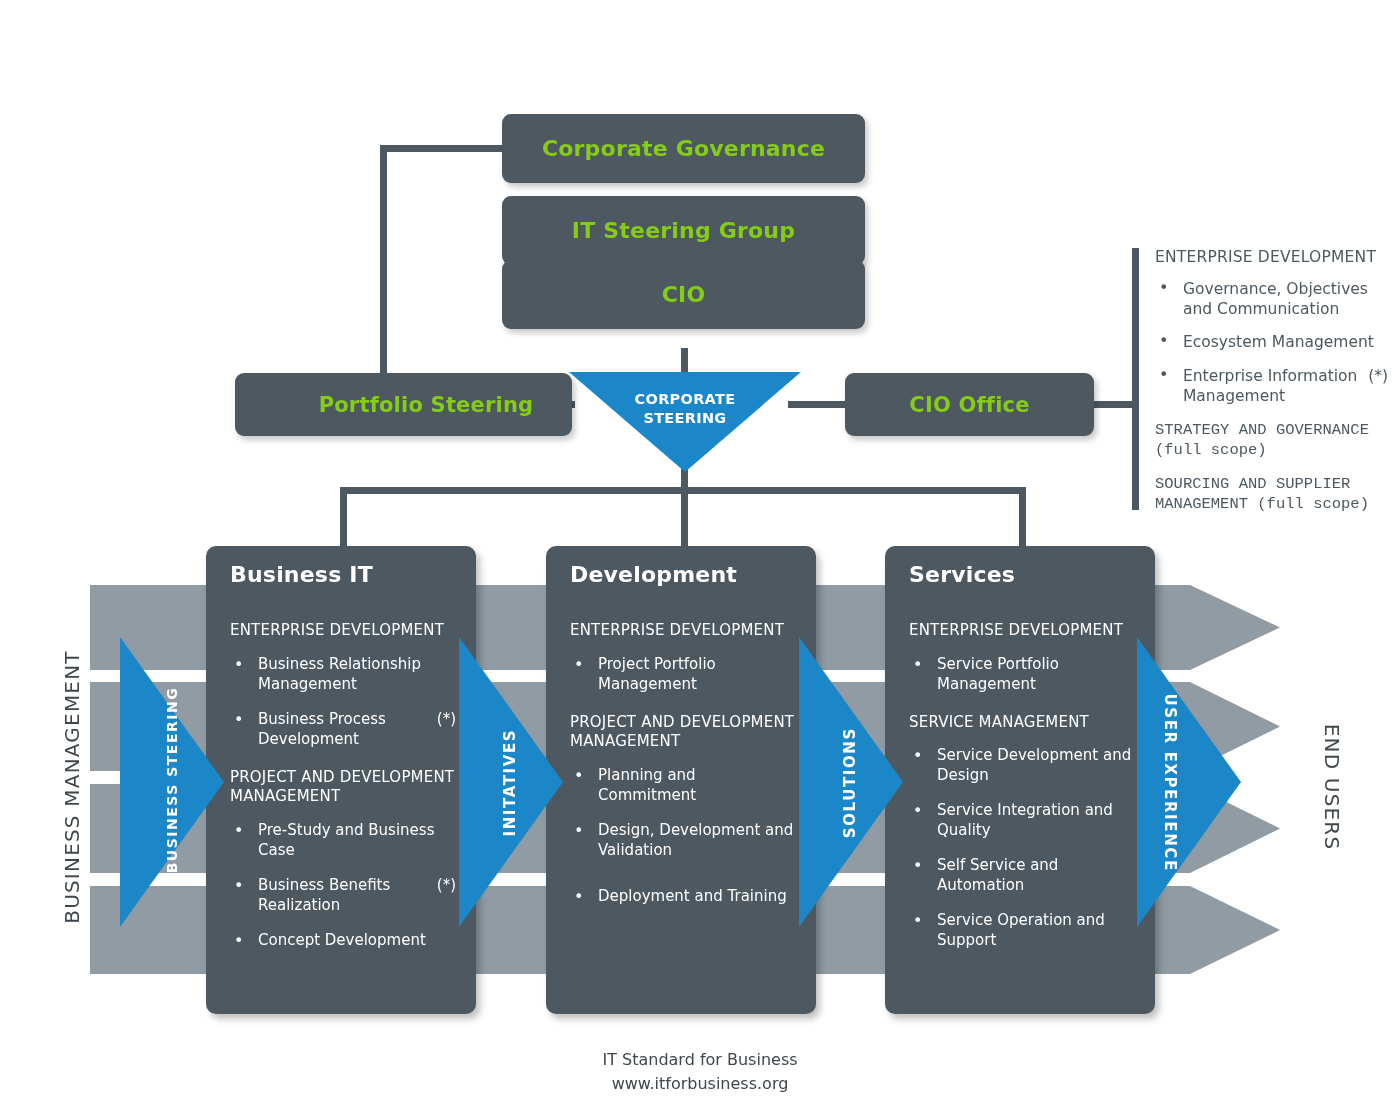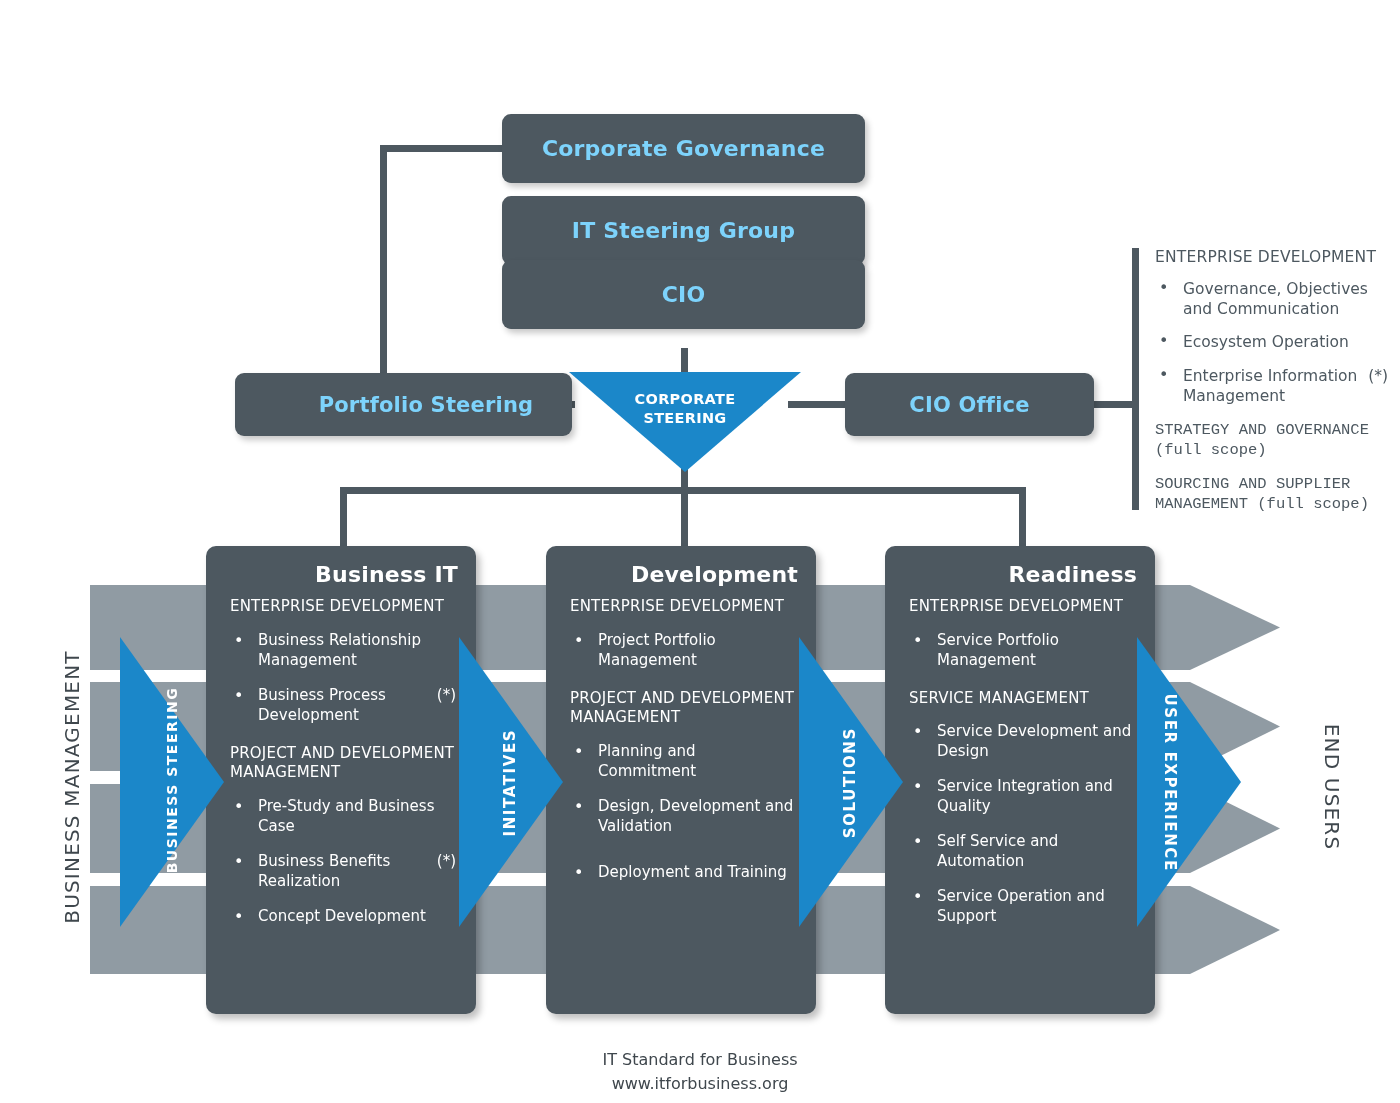--- a/index.html
+++ b/index.html
@@ -14,21 +14,21 @@
     background:#ffffff;
     overflow:hidden;
   }
 
   
   .box{
     position:absolute;
     background:#4d5860;
     border-radius:9px;
     box-shadow:3px 4px 6px rgba(0,0,0,.22);
-    color:#7dd3fc;
+    color:#84cc16;
     display:flex;
     align-items:center;
     justify-content:center;
     font-weight:bold;
     letter-spacing:.2px;
   }
   .line{
     position:absolute;
     background:#4d5860;
   }
@@ -93,24 +93,24 @@
     position:absolute;
     width:270px;
     background:#4d5860;
     border-radius:10px;
     box-shadow:4px 5px 7px rgba(0,0,0,.25);
     color:#fff;
     box-sizing:border-box;
     padding:16px 18px 18px 24px;
   }
   .col-title{
-    text-align:right;
+    text-align:left;
     font-size:22px;
     font-weight:bold;
-    margin-bottom:10px;
+    margin-bottom:34px;
     letter-spacing:.2px;
   }
   .cat{
     font-size:15px;
     line-height:1.32;
     margin:0 0 14px 0;
     letter-spacing:.2px;
   }
   .bullets{
     list-style:none;
@@ -246,21 +246,21 @@
   </div>
 
   <div class="ann" style="left:1155px;top:247px;">
     <p class="ann-head">ENTERPRISE DEVELOPMENT</p>
     <ul>
       <li>
         <span>Governance, Objectives and Communication</span>
         <span class="ast"></span>
       </li>
       <li>
-        <span>Ecosystem Operation</span>
+        <span>Ecosystem Management</span>
         <span class="ast"></span>
       </li>
       <li>
         <span class="ast">(*)</span>
         <span>Enterprise Information Management</span>
       </li>
     </ul>
     <p class="ann-note">STRATEGY AND GOVERNANCE (full scope)</p>
     <p class="ann-note">SOURCING AND SUPPLIER MANAGEMENT (full scope)</p>
   </div>
@@ -319,21 +319,21 @@
         <span>Design, Development and Validation</span>
       </li>
       <li style="margin-top:26px;">
         <span class="ast"></span>
         <span>Deployment and Training</span>
       </li>
     </ul>
   </div>
 
   <div class="col" style="left:885px;top:546px;height:468px;">
-    <div class="col-title">Readiness</div>
+    <div class="col-title">Services</div>
 
     <p class="cat">ENTERPRISE DEVELOPMENT</p>
     <ul class="bullets">
       <li>
         <span class="ast"></span>
         <span>Service Portfolio Management</span>
       </li>
     </ul>
 
     <p class="cat">SERVICE MANAGEMENT</p>

